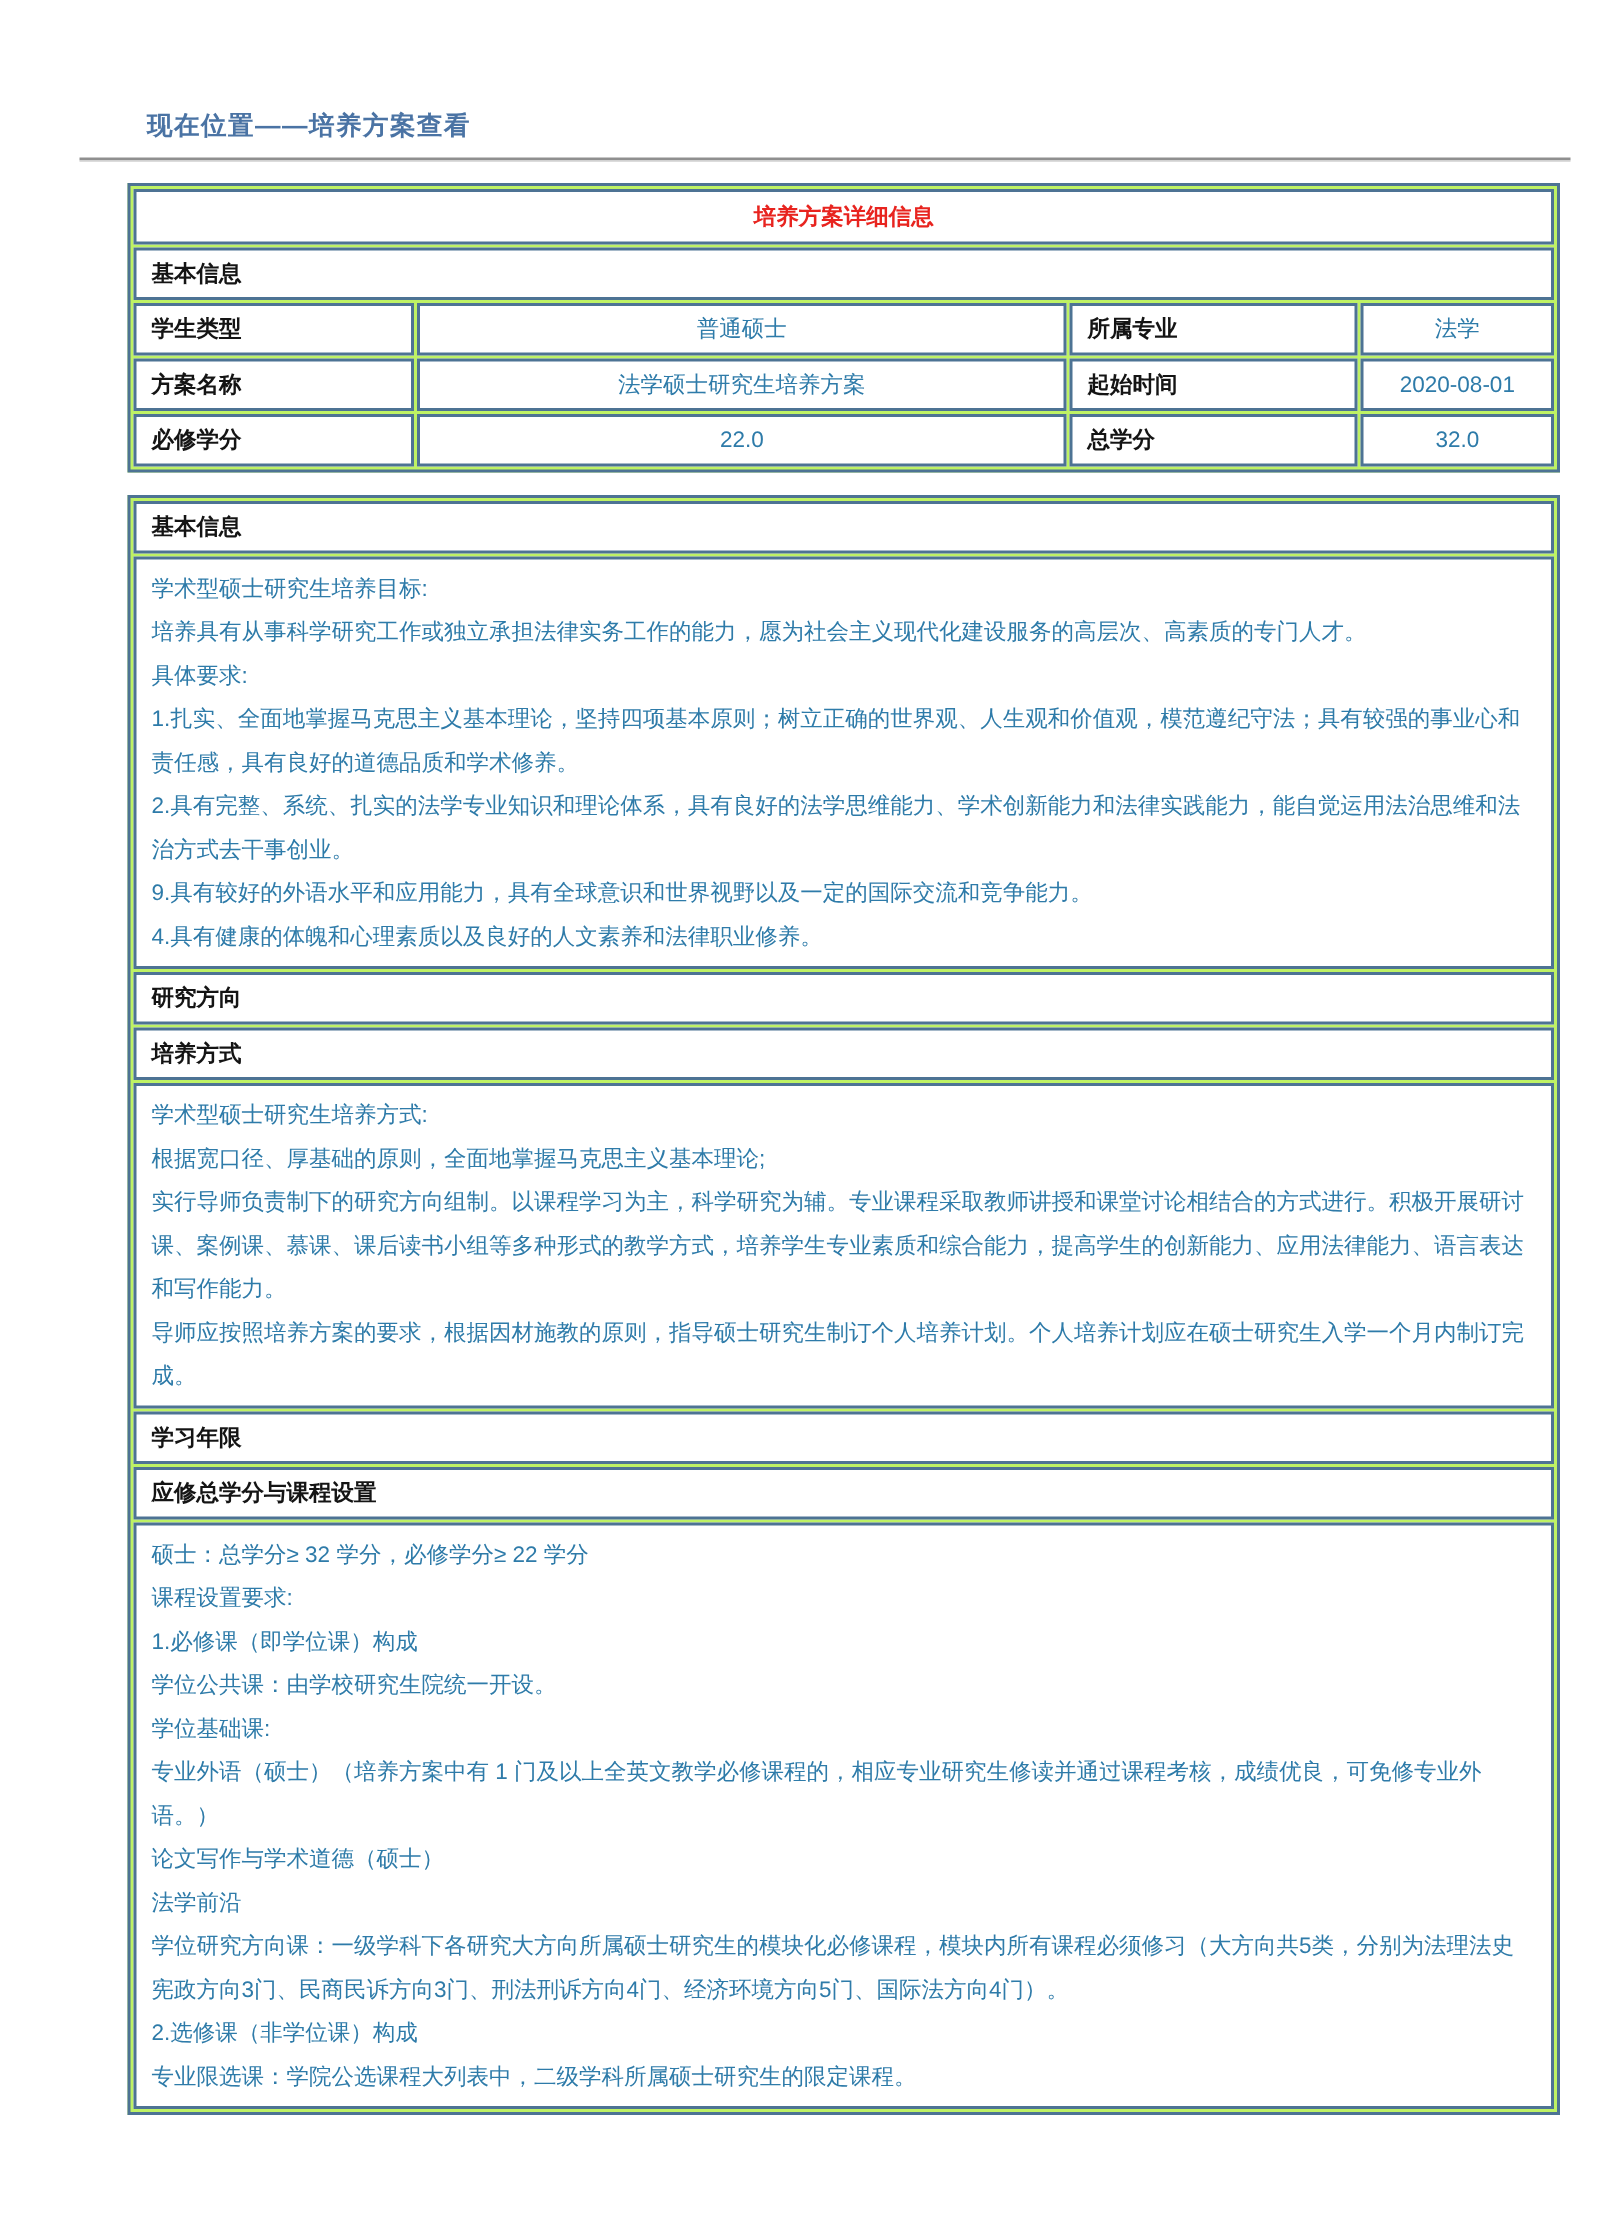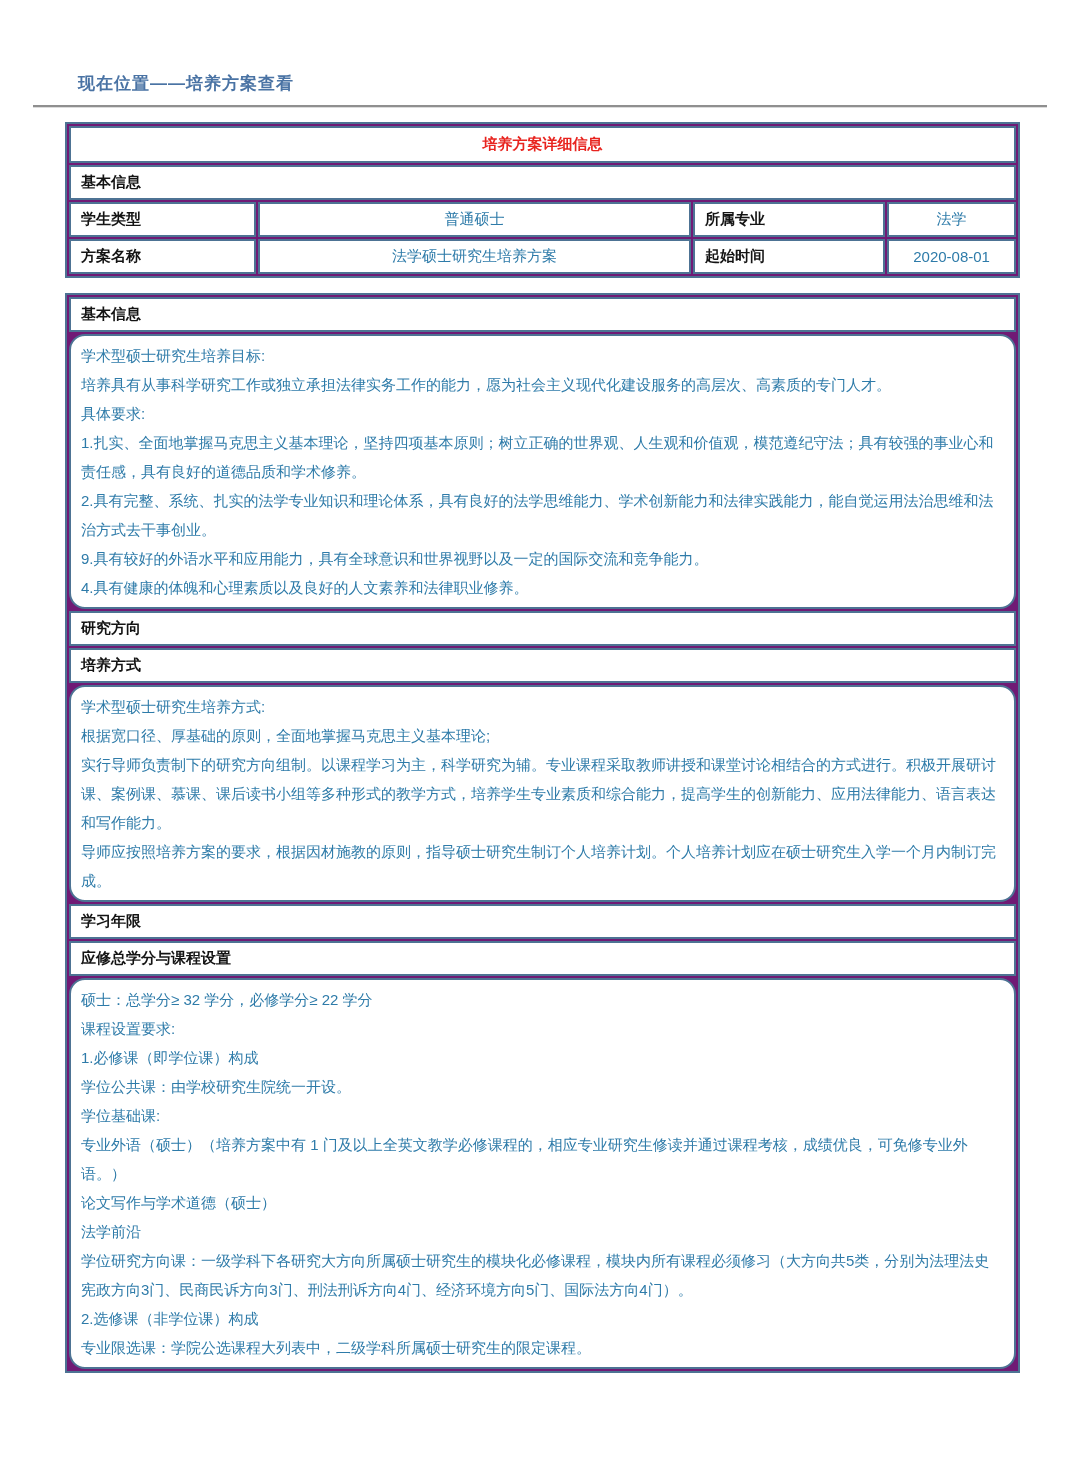--- a/index.html
+++ b/index.html
@@ -3,21 +3,21 @@
 <meta charset="utf-8">
 <style>
   * { box-sizing: border-box; }
   html, body {
     margin: 0; padding: 0;
     width: 1080px; height: 1476px;
     background: #ffffff;
     overflow: hidden;
     font-family: "Liberation Sans", "DejaVu Sans", sans-serif;
   }
-  .page { width: 1080px; height: 1476px; overflow: hidden; }
+  .page { width: 1080px; height: 1476px; overflow: hidden; padding-left: 20px; }
 
   .breadcrumb {
     margin: 72px 0 0 78px;
     font-size: 17px;
     font-weight: bold;
     color: #4a73a4;
     letter-spacing: 1px;
   }
   .top-rule {
     margin: 10px 33px 0 33px;
@@ -28,21 +28,21 @@
     background: transparent;
   }
 
   table.tbl {
     margin-left: 65px;
     width: 955px;
     border-collapse: separate;
     border-spacing: 2px;
     border: 2px solid #4d7394;
     table-layout: fixed;
-    background: #701a75;
+    background: #bef264;
   }
   table.tbl td {
     border: 2px solid #4d7394;
     background: #ffffff;
     vertical-align: middle;
     overflow: hidden;
   }
   #basic-info-table { margin-top: 14px; }
   #detail-table { margin-top: 15px; }
 
@@ -64,21 +64,21 @@
     font-weight: bold;
     font-size: 15px;
     padding: 6px 10px;
   }
   td.cell-value {
     color: #2e7ba9;
     font-size: 15px;
     padding: 6px 10px;
     text-align: center;
   }
-  td.section-content { padding: 5px 10px; border-radius: 16px; }
+  td.section-content { padding: 5px 10px; }
   .para {
     color: #2e7ba9;
     font-size: 15px;
     line-height: 29px;
     word-break: break-word;
   }
 </style>
 </head>
 <body>
 
@@ -106,20 +106,26 @@
           <td class="cell-label">学生类型</td>
           <td class="cell-value">普通硕士</td>
           <td class="cell-label">所属专业</td>
           <td class="cell-value">法学</td>
         </tr>
         <tr>
           <td class="cell-label">方案名称</td>
           <td class="cell-value">法学硕士研究生培养方案</td>
           <td class="cell-label">起始时间</td>
           <td class="cell-value">2020-08-01</td>
+        </tr>
+        <tr>
+          <td class="cell-label">必修学分</td>
+          <td class="cell-value">22.0</td>
+          <td class="cell-label">总学分</td>
+          <td class="cell-value">32.0</td>
         </tr>
       </tbody>
   </table>
 
   <table class="tbl" id="detail-table">
     <tbody id="detail-body">
 
     <tr>
           <td class="section-title">基本信息</td>
         </tr>

